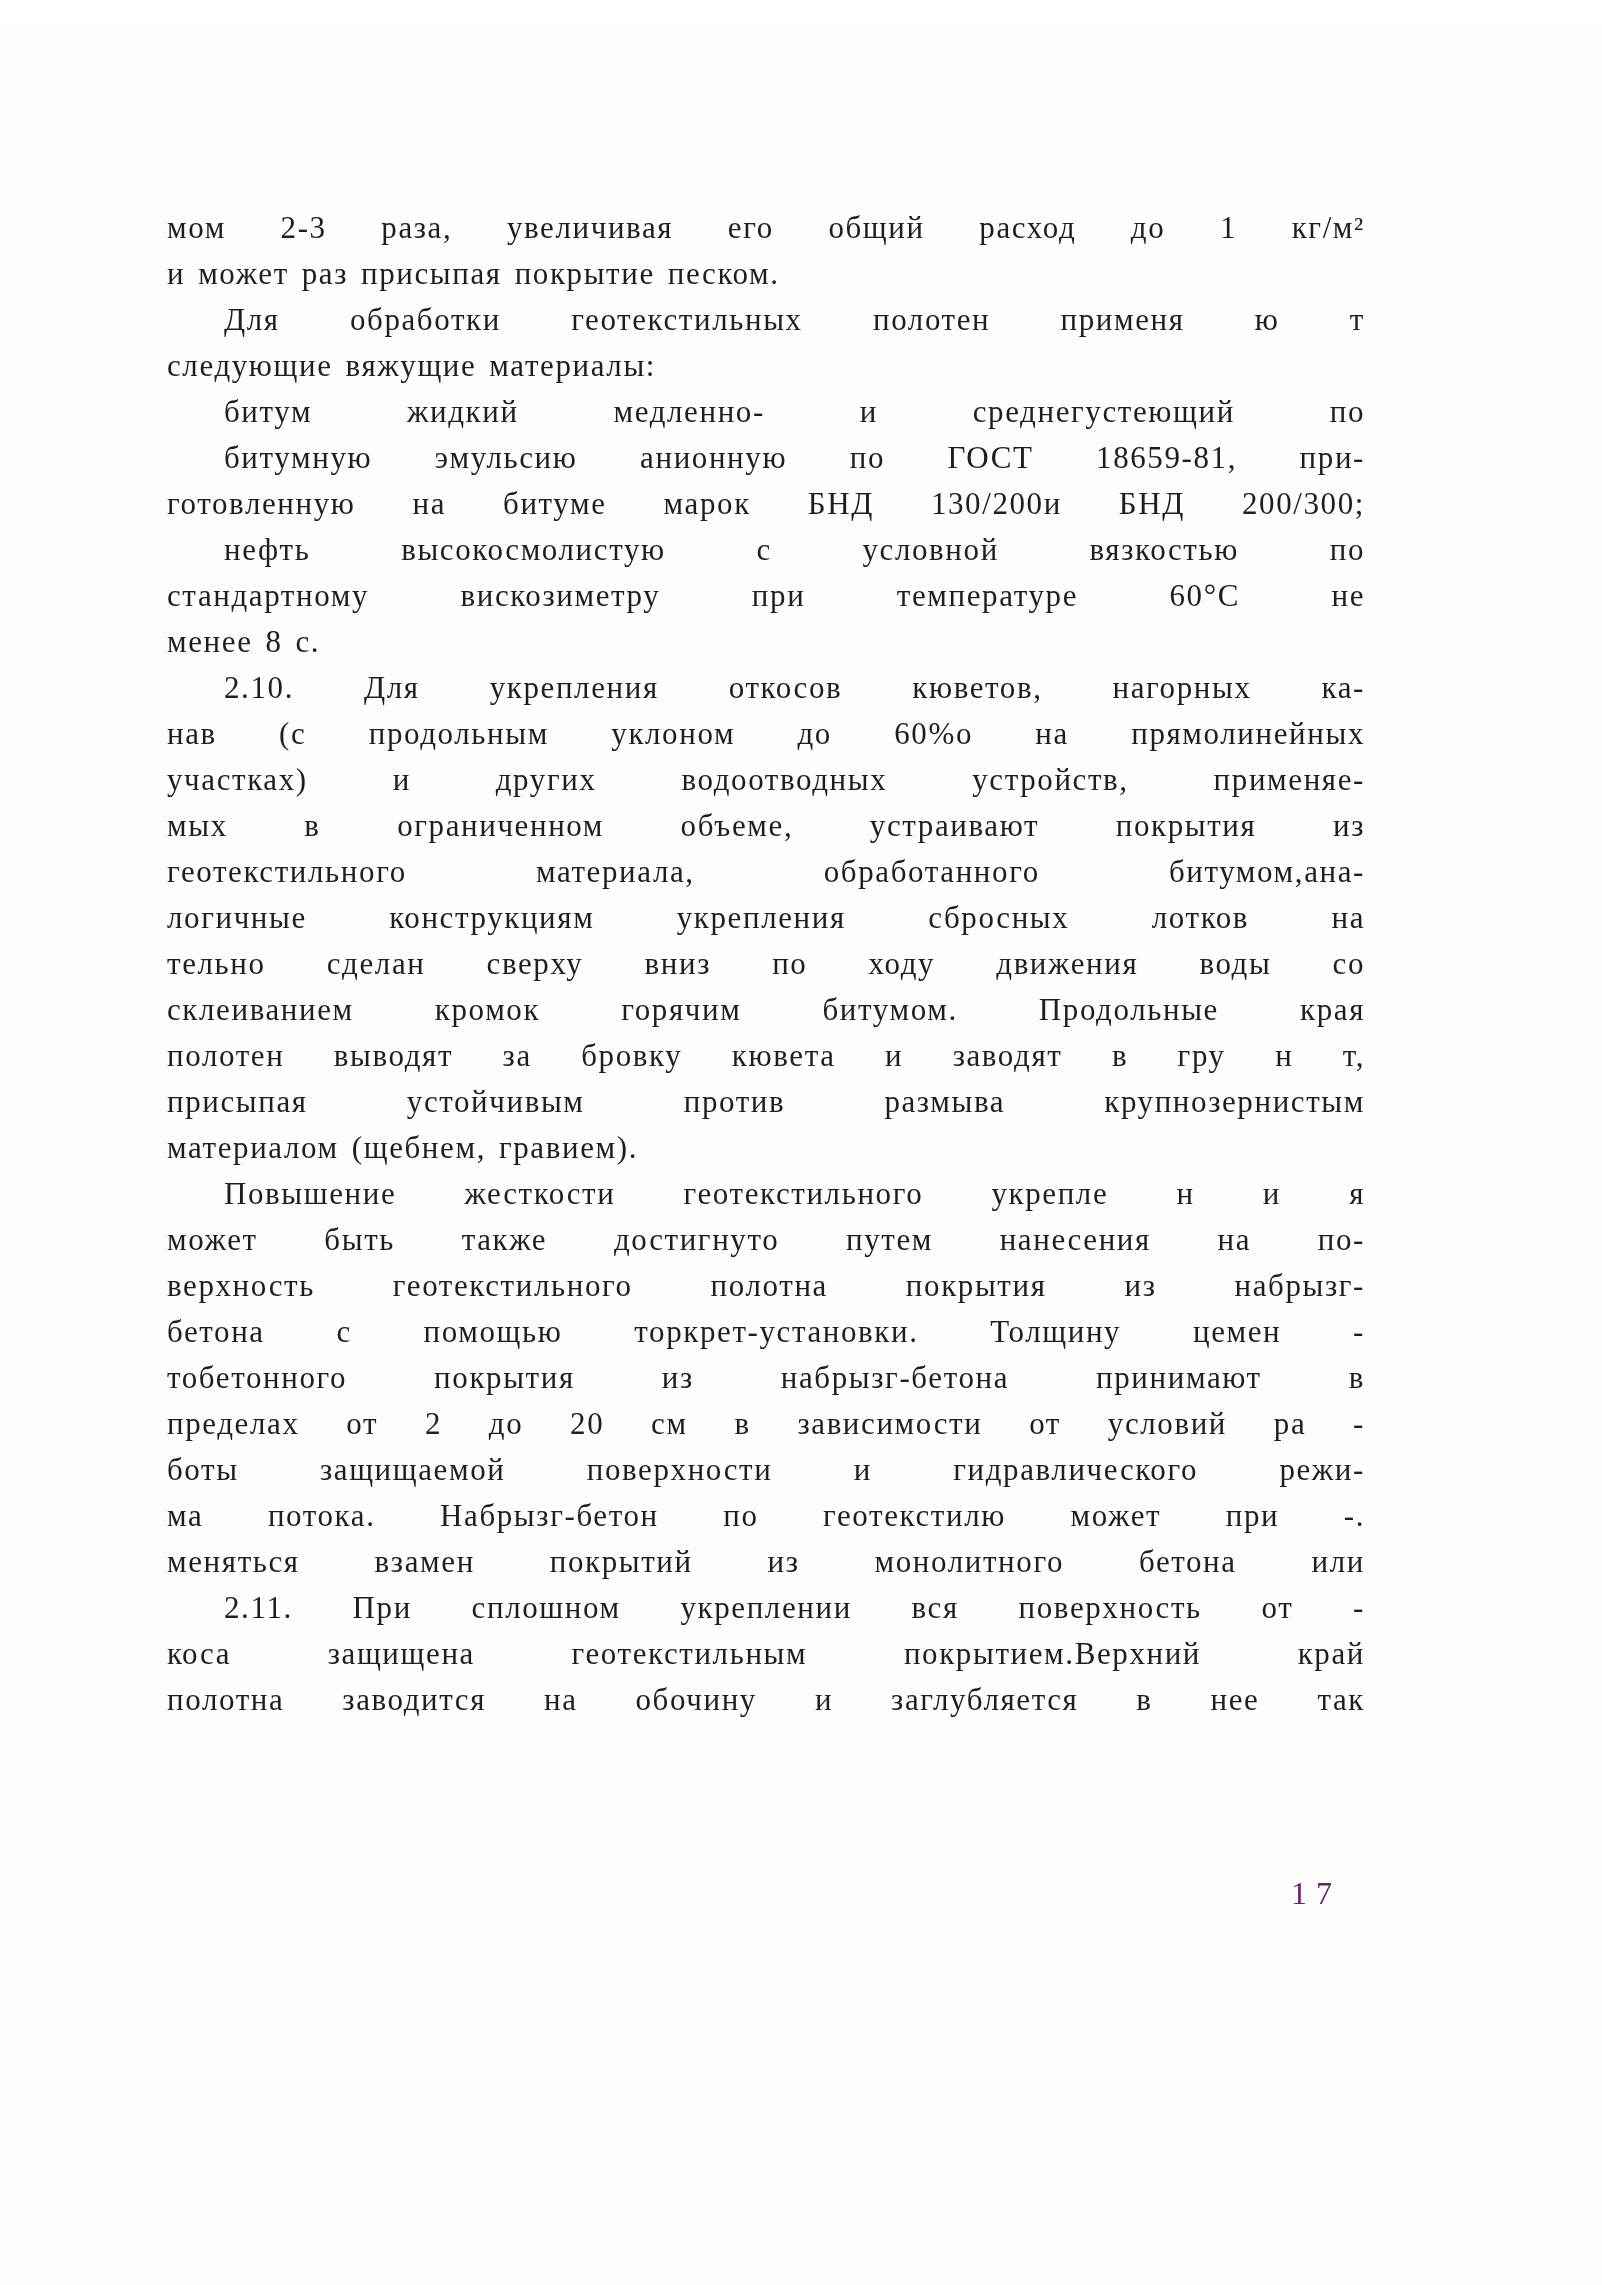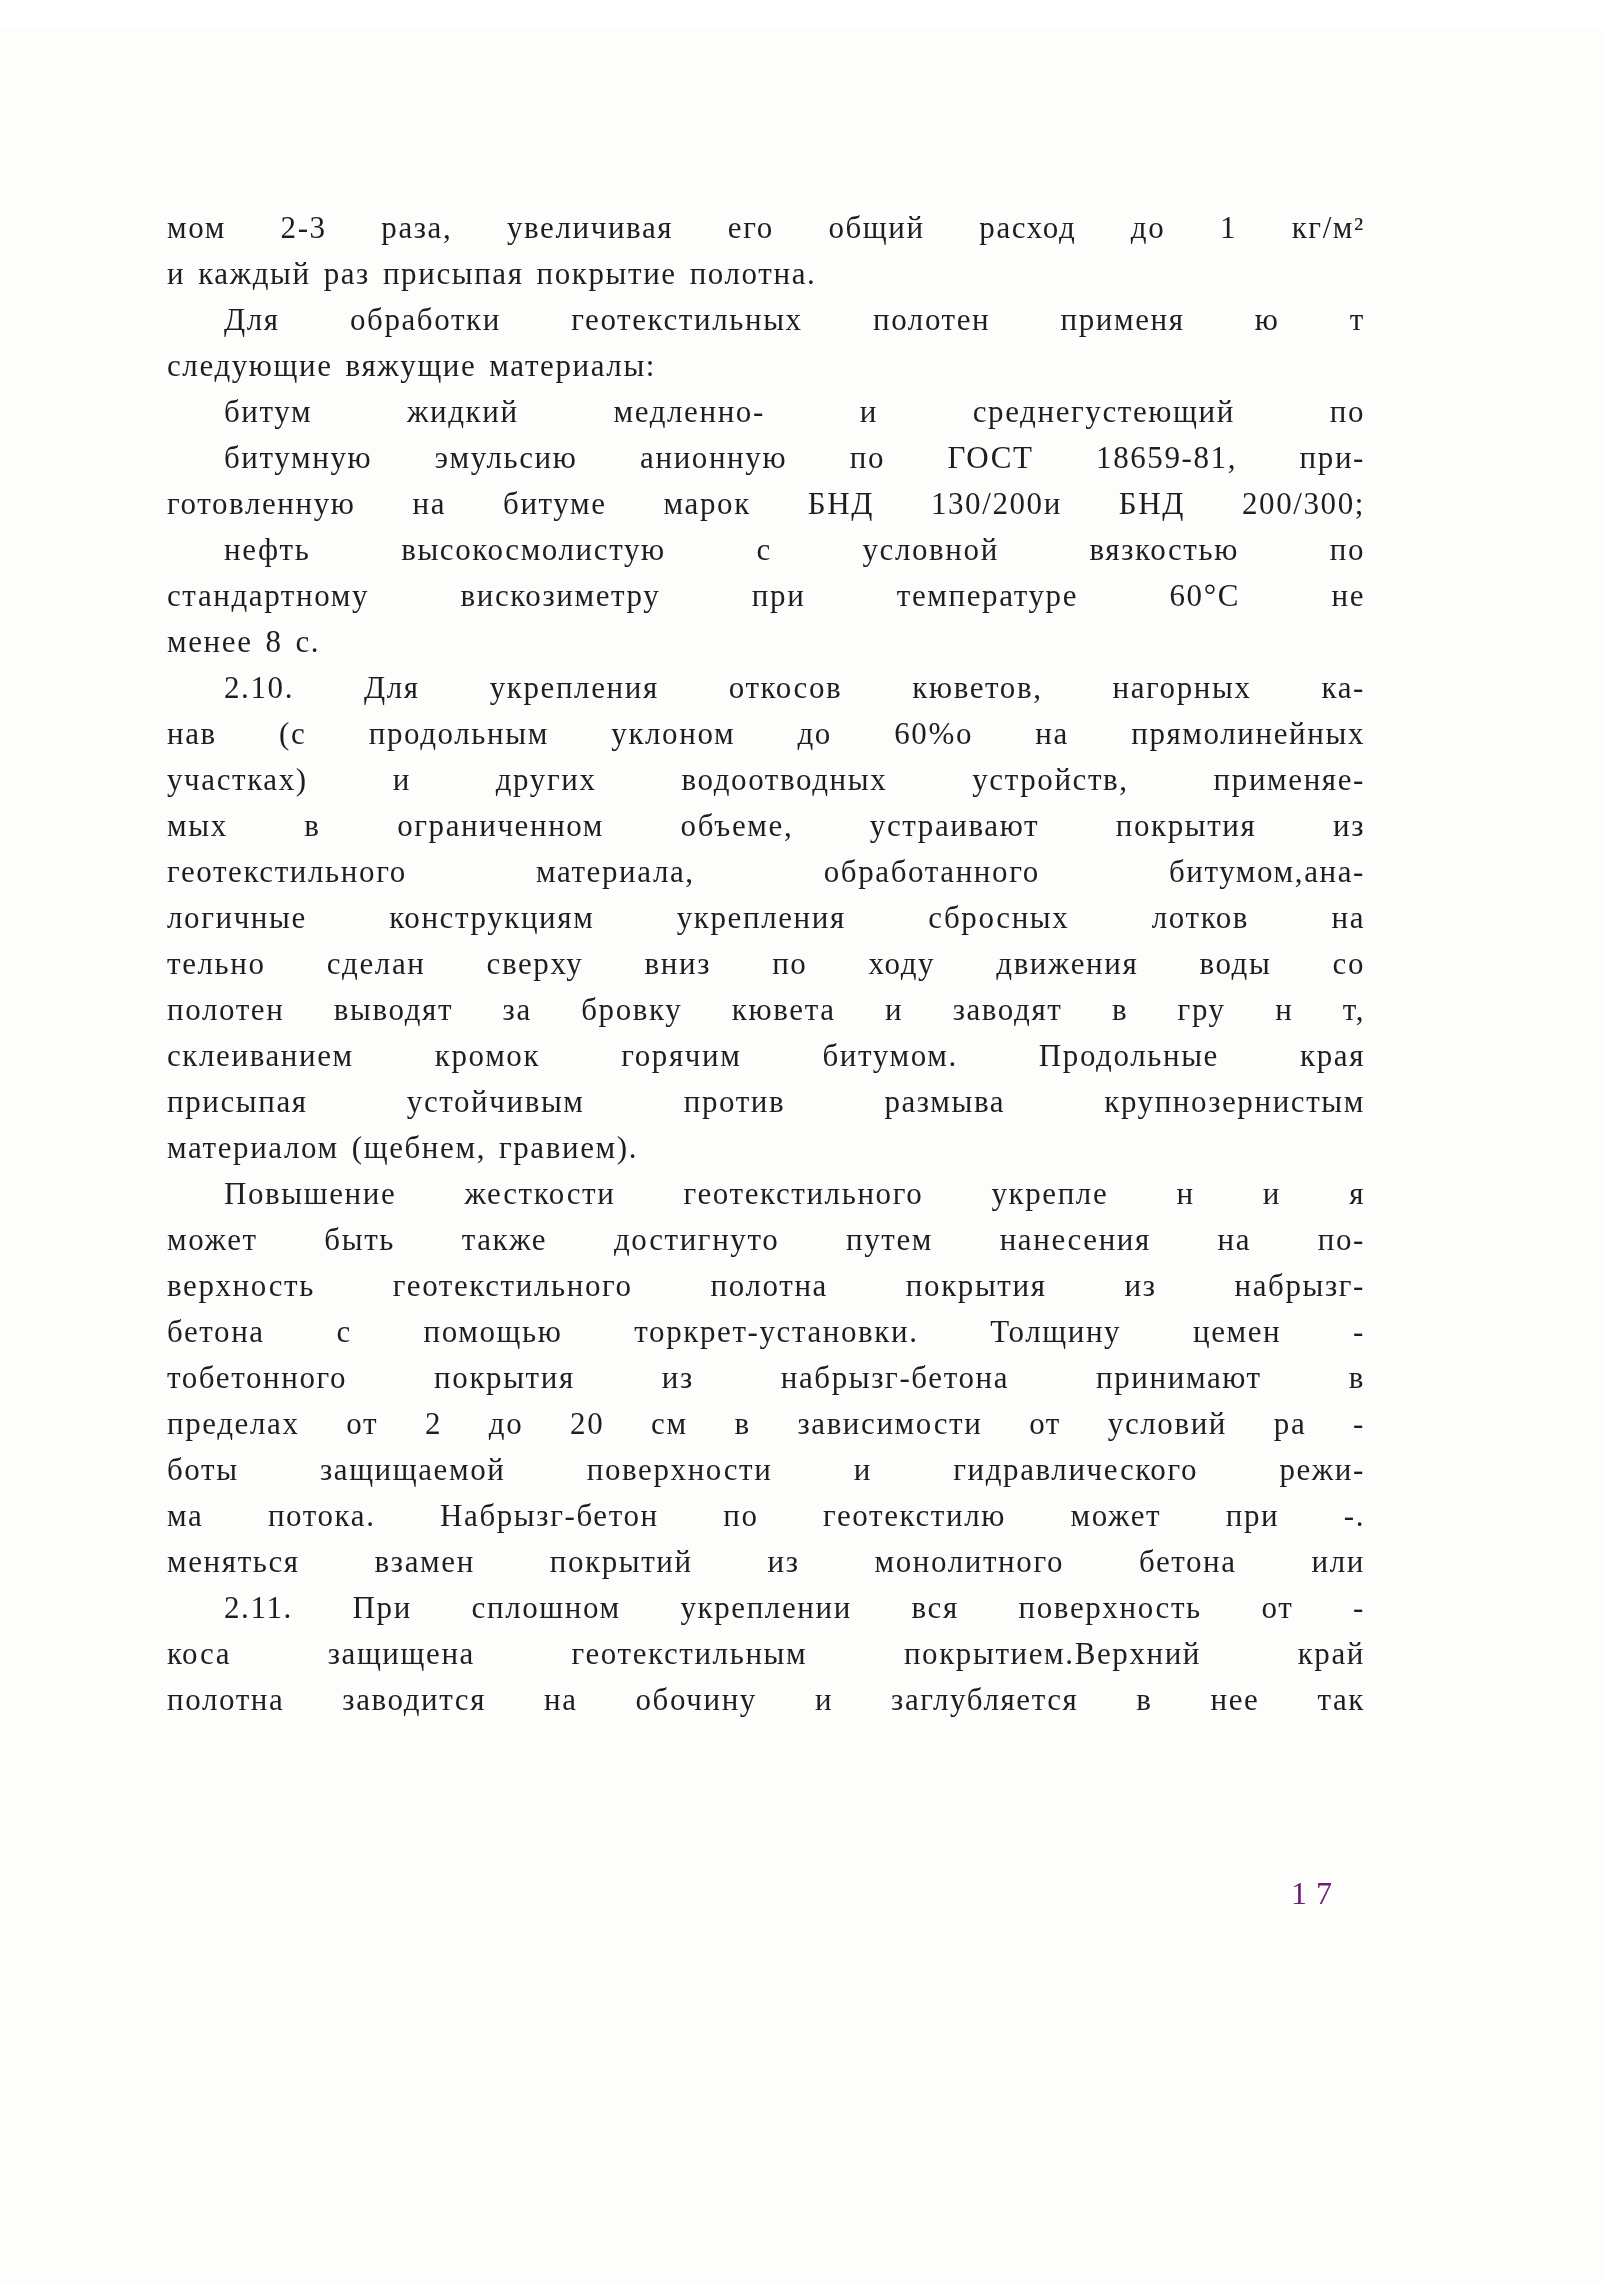--- a/index.html
+++ b/index.html
@@ -55,38 +55,38 @@
     background: #2a2a2a;
     border-radius: 1.8px;
   }
 </style>
 </head>
 <body>
 
 <div class="page">
   <main class="text-block" id="text-block">
       <div class="line j">мом 2-3 раза, увеличивая его общий расход до 1 кг/м²</div>
-      <div class="line">и каждый раз присыпая покрытие полотна.</div>
+      <div class="line">и может раз присыпая покрытие песком.</div>
       <div class="line j indent">Для обработки геотекстильных полотен применя ю т</div>
       <div class="line">следующие вяжущие материалы:</div>
       <div class="line j indent">битум жидкий медленно- и среднегустеющий по</div>
       <div class="line j indent">битумную эмульсию анионную по ГОСТ 18659-81, при-</div>
       <div class="line j">готовленную на битуме марок БНД 130/200и БНД 200/300;</div>
       <div class="line j indent">нефть высокосмолистую с условной вязкостью по</div>
       <div class="line j">стандартному вискозиметру при температуре 60°С не</div>
       <div class="line">менее 8 с.</div>
       <div class="line j indent">2.10. Для укрепления откосов кюветов, нагорных ка-</div>
       <div class="line j">нав (с продольным уклоном до 60%о на прямолинейных</div>
       <div class="line j">участках) и других водоотводных устройств, применяе-</div>
       <div class="line j">мых в ограниченном объеме, устраивают покрытия из</div>
       <div class="line j">геотекстильного материала, обработанного битумом,ана-</div>
       <div class="line j">логичные конструкциям укрепления сбросных лотков на</div>
       <div class="line j">тельно сделан сверху вниз по ходу движения воды со</div>
+      <div class="line j">склеиванием кромок горячим битумом. Продольные края</div>
       <div class="line j">полотен выводят за бровку кювета и заводят в гру н т,</div>
-      <div class="line j">склеиванием кромок горячим битумом. Продольные края</div>
       <div class="line j">присыпая устойчивым против размыва крупнозернистым</div>
       <div class="line">материалом (щебнем, гравием).</div>
       <div class="line j indent">Повышение жесткости геотекстильного укрепле н и я</div>
       <div class="line j">может быть также достигнуто путем нанесения на по-</div>
       <div class="line j">верхность геотекстильного полотна покрытия из набрызг-</div>
       <div class="line j">бетона с помощью торкрет-установки. Толщину цемен -</div>
       <div class="line j">тобетонного покрытия из набрызг-бетона принимают в</div>
       <div class="line j">пределах от 2 до 20 см в зависимости от условий ра -</div>
       <div class="line j">боты защищаемой поверхности и гидравлического режи-</div>
       <div class="line j">ма потока. Набрызг-бетон по геотекстилю может при -.</div>

